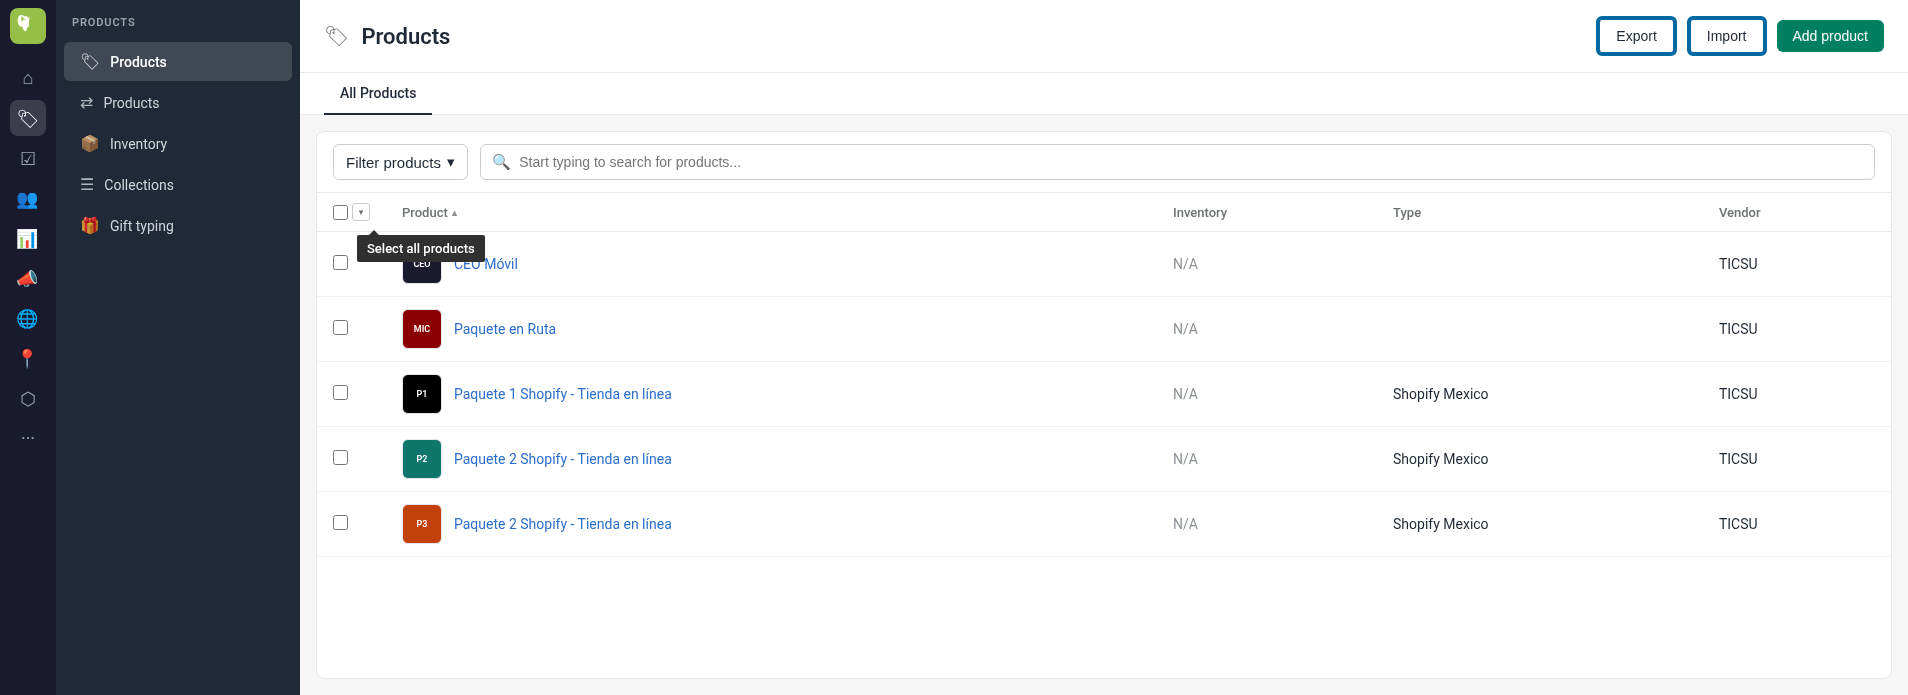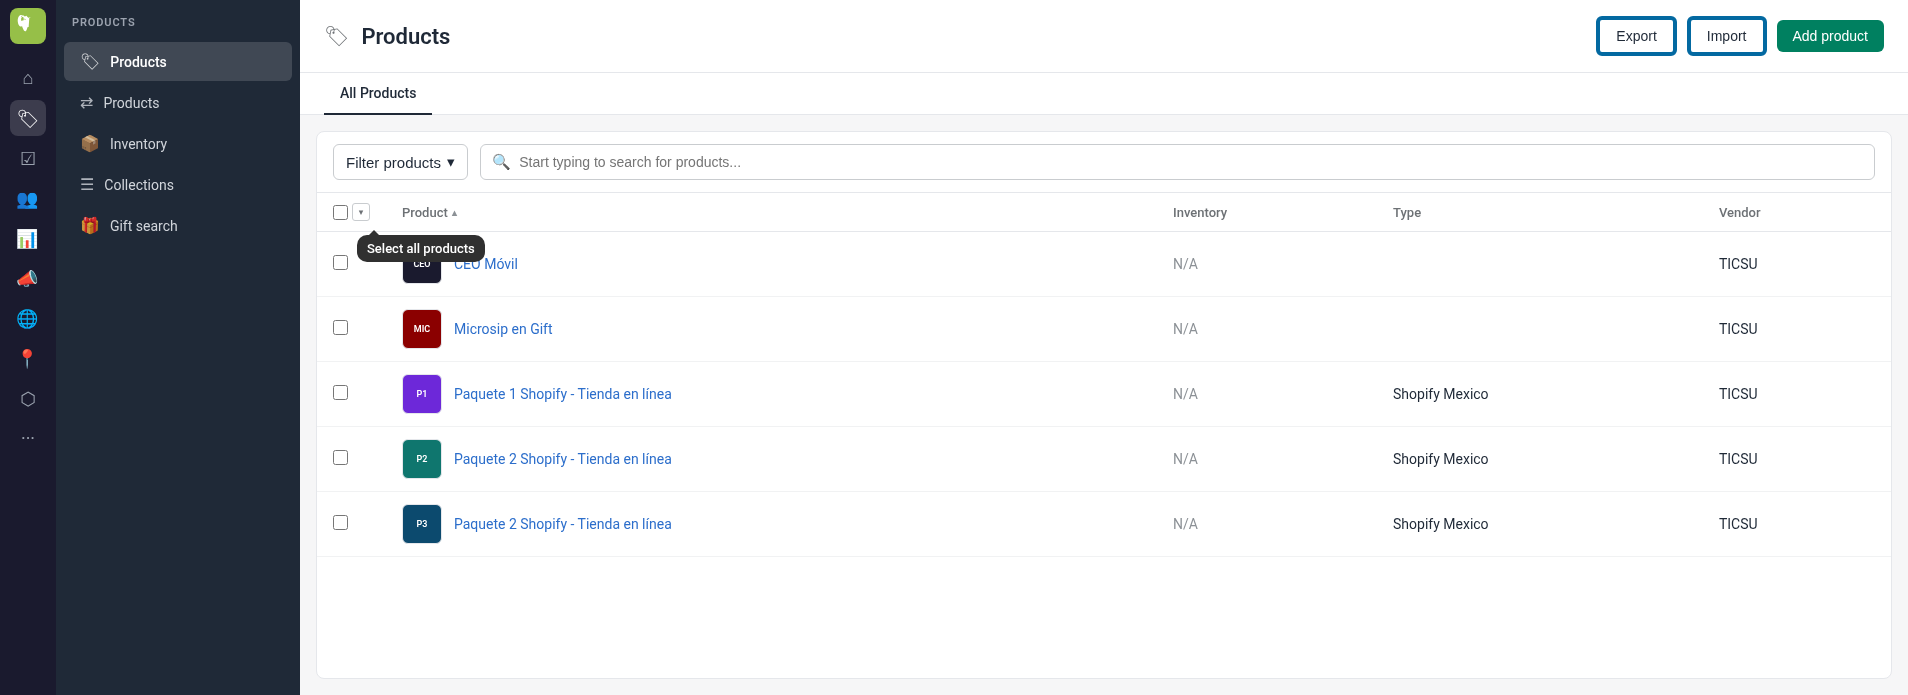--- a/index.html
+++ b/index.html
@@ -236,21 +236,21 @@
 
     
     .tooltip-container { position: relative; display: flex; align-items: center; }
     .tooltip {
       position: absolute;
       top: 32px;
       left: 24px;
       background: #303030;
       color: white;
       padding: 6px 10px;
-      border-radius: 10px;
+      border-radius: 2px;
       font-size: 13px;
       white-space: nowrap;
       z-index: 100;
       pointer-events: none;
     }
     .tooltip::before {
       content: '';
       position: absolute;
       top: -5px;
       left: 12px;
@@ -314,21 +314,21 @@
     <span>Inventory</span>
   </div>
 
   <div class="sidebar-item">
     <span class="item-icon">☰</span>
     <span>Collections</span>
   </div>
 
   <div class="sidebar-item">
     <span class="item-icon">🎁</span>
-    <span>Gift search</span>
+    <span>Gift typing</span>
   </div>
 </div>
 
 <div class="main">
 
   <div class="topbar">
     <div class="topbar-left">
       <span class="topbar-title-icon">🏷</span>
       <h1 class="topbar-title">Products</h1>
     </div>
@@ -393,34 +393,34 @@
       <td></td>
       <td>TICSU</td>
     </tr>
             <tr>
       <td class="checkbox-cell">
         <input type="checkbox" style="">
       </td>
       <td>
         <div class="product-cell">
           <div class="product-thumb" style="background:#8B0000; color: white; font-size:9px; font-weight:600; text-align:center; padding:4px;">MIC</div>
-          <a href="#" class="product-link">Microsip en Gift</a>
+          <a href="#" class="product-link">Paquete en Ruta</a>
         </div>
       </td>
       <td><span class="na-text">N/A</span></td>
       <td></td>
       <td>TICSU</td>
     </tr>
             <tr>
       <td class="checkbox-cell">
         <input type="checkbox" style="">
       </td>
       <td>
         <div class="product-cell">
-          <div class="product-thumb" style="background:#6d28d9; color: white; font-size:9px; font-weight:600; text-align:center; padding:18px;">P1</div>
+          <div class="product-thumb" style="background:#000000; color: white; font-size:9px; font-weight:600; text-align:center; padding:18px;">P1</div>
           <a href="#" class="product-link">Paquete 1 Shopify - Tienda en línea</a>
         </div>
       </td>
       <td><span class="na-text">N/A</span></td>
       <td>Shopify Mexico</td>
       <td>TICSU</td>
     </tr>
             <tr>
       <td class="checkbox-cell">
         <input type="checkbox" style="">
@@ -434,21 +434,21 @@
       <td><span class="na-text">N/A</span></td>
       <td>Shopify Mexico</td>
       <td>TICSU</td>
     </tr>
             <tr>
       <td class="checkbox-cell">
         <input type="checkbox" style="">
       </td>
       <td>
         <div class="product-cell">
-          <div class="product-thumb" style="background:#0c4a6e; color: white; font-size:9px; font-weight:600; text-align:center; padding:4px;">P3</div>
+          <div class="product-thumb" style="background:#c2410c; color: white; font-size:9px; font-weight:600; text-align:center; padding:4px;">P3</div>
           <a href="#" class="product-link">Paquete 2 Shopify - Tienda en línea</a>
         </div>
       </td>
       <td><span class="na-text">N/A</span></td>
       <td>Shopify Mexico</td>
       <td>TICSU</td>
     </tr>
           </tbody>
       </table>
     </div>

